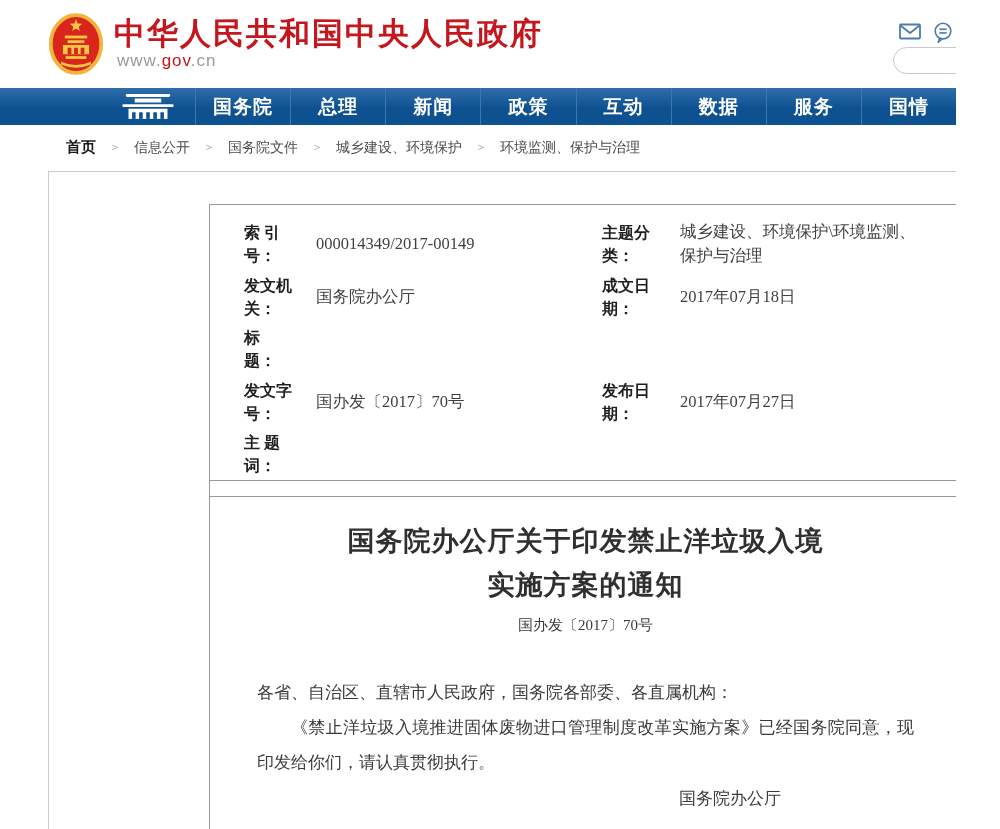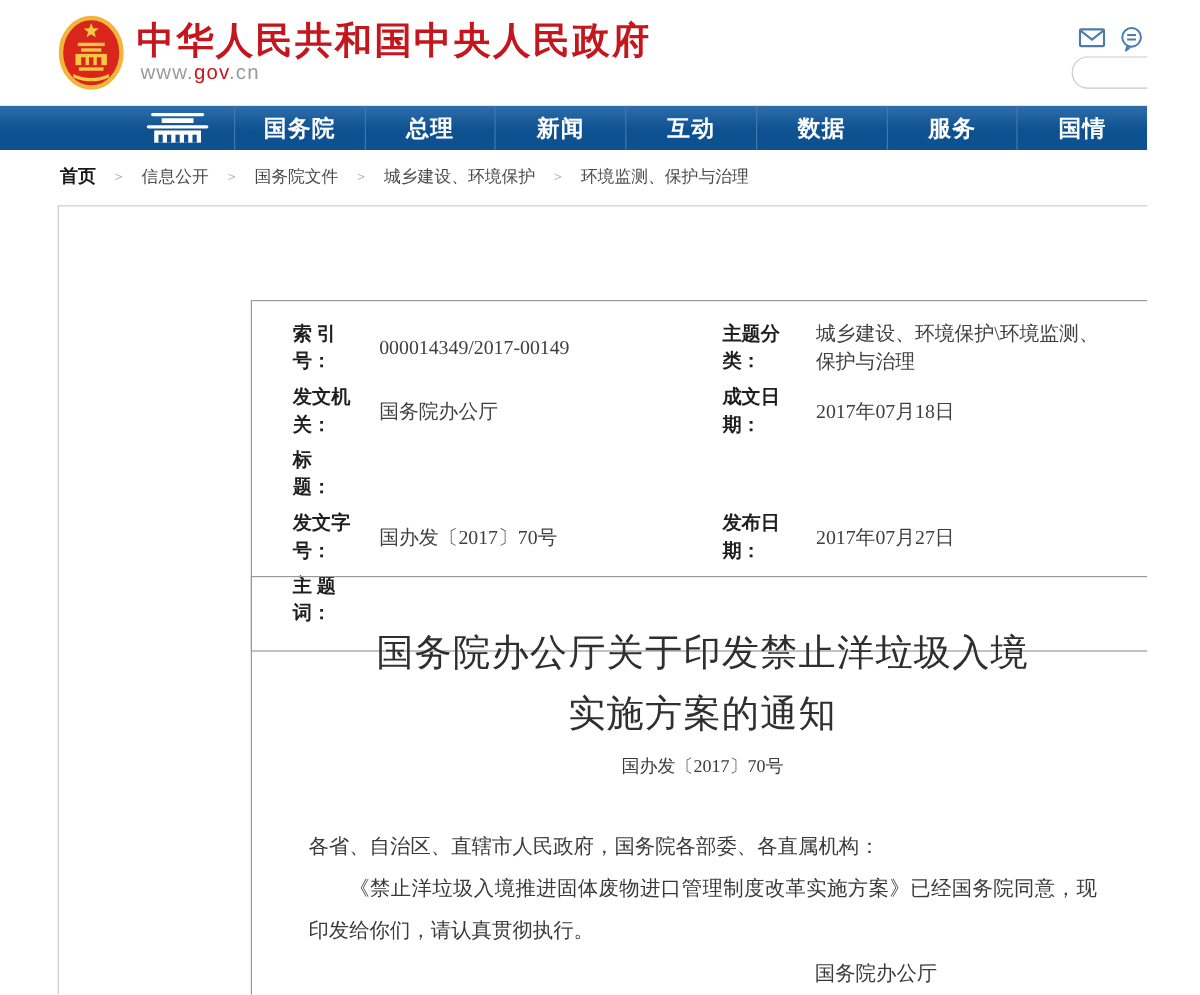--- a/index.html
+++ b/index.html
@@ -33,40 +33,40 @@
 
   
   .nav{display:flex;height:37px;background:linear-gradient(to bottom,var(--nav-blue-top) 0%,var(--nav-blue-bottom) 55%);
     padding-left:100px;}
   .nav-cell{display:flex;align-items:center;justify-content:center;border-right:1px solid var(--nav-divider);cursor:pointer;}
   .nav-home{width:96px;}
   .nav-item{flex:1 1 0;color:#fff;font-size:19px;font-weight:bold;letter-spacing:1px;}
   .nav-item:last-child{border-right:none;}
 
   
-  .breadcrumb{height:45px;display:flex;align-items:center;padding-left:50px;font-size:14px;color:#4a4a4a;}
+  .breadcrumb{height:45px;display:flex;align-items:center;padding-left:66px;font-size:14px;color:#4a4a4a;}
   .crumb{cursor:pointer;}
   .crumb-home{font-weight:bold;color:#1a1a1a;font-size:15px;}
   .crumb-sep{color:#aaa;font-size:12px;margin:0 13px;}
 
   
   .panel{position:absolute;left:48px;top:171px;width:990px;height:700px;border:1px solid var(--panel-border);background:#fff;}
 
   
   .meta-table{position:absolute;left:160px;top:32px;width:753px;border:1px solid var(--border-gray);
-    padding:12px 0 16px 0;font-family:"Liberation Serif","DejaVu Serif",serif;margin-top:46px;}
+    padding:12px 0 16px 0;font-family:"Liberation Serif","DejaVu Serif",serif;}
   .meta-row{display:grid;grid-template-columns:72px 286px 78px 1fr;align-items:center;padding:3px 24px 3px 34px;}
   .meta-row.full{grid-template-columns:72px 1fr;}
   .meta-label{font-weight:bold;color:#1f1f1f;font-size:16px;line-height:1.45;white-space:pre-line;align-self:center;}
   .meta-value{color:#3f3f3f;font-size:16.5px;line-height:1.45;padding-right:10px;}
 
   
   .doc-box{position:absolute;left:160px;top:308px;width:753px;height:540px;border:1px solid var(--border-gray);
     font-family:"Liberation Serif","DejaVu Serif",serif;color:#3a3a3a;}
-  .doc-title{margin-top:38px;text-align:center;font-size:31px;font-weight:normal;line-height:1.63;
+  .doc-title{margin-top:38px;text-align:center;font-size:27px;font-weight:bold;line-height:1.63;
     color:#2f2f2f;letter-spacing:1px;}
   .doc-subtitle{text-align:center;font-size:15px;margin-top:9px;color:#3a3a3a;}
   .doc-body{margin:40px 47px 0;font-size:17px;line-height:2.06;text-align:justify;}
   .doc-body .indent{text-indent:2em;}
   .signature{margin-top:2px;text-align:right;padding-right:133px;font-size:17px;line-height:2.0;}
 </style>
 </head>
 <body>
 
 <div class="page">
@@ -135,20 +135,21 @@
         <rect x="17" y="21.5" width="4" height="7.5" fill="#0f5190"></rect>
         <rect x="25" y="21.5" width="4" height="7.5" fill="#0f5190"></rect>
         <rect x="33" y="21.5" width="4" height="7.5" fill="#0f5190"></rect>
         <rect x="41" y="21.5" width="4" height="7.5" fill="#0f5190"></rect>
         <rect x="49" y="21.5" width="4" height="7.5" fill="#0f5190"></rect>
       </svg>
     </div>
     <div class="nav-cell nav-item">国务院</div>
     <div class="nav-cell nav-item">总理</div>
     <div class="nav-cell nav-item">新闻</div>
+    <div class="nav-cell nav-item">政策</div>
     <div class="nav-cell nav-item">互动</div>
     <div class="nav-cell nav-item">数据</div>
     <div class="nav-cell nav-item">服务</div>
     <div class="nav-cell nav-item">国情</div>
   </div>
 
   <div class="breadcrumb">
     <span class="crumb crumb-home">首页</span>
     <span class="crumb-sep">＞</span>
     <span class="crumb">信息公开</span>

